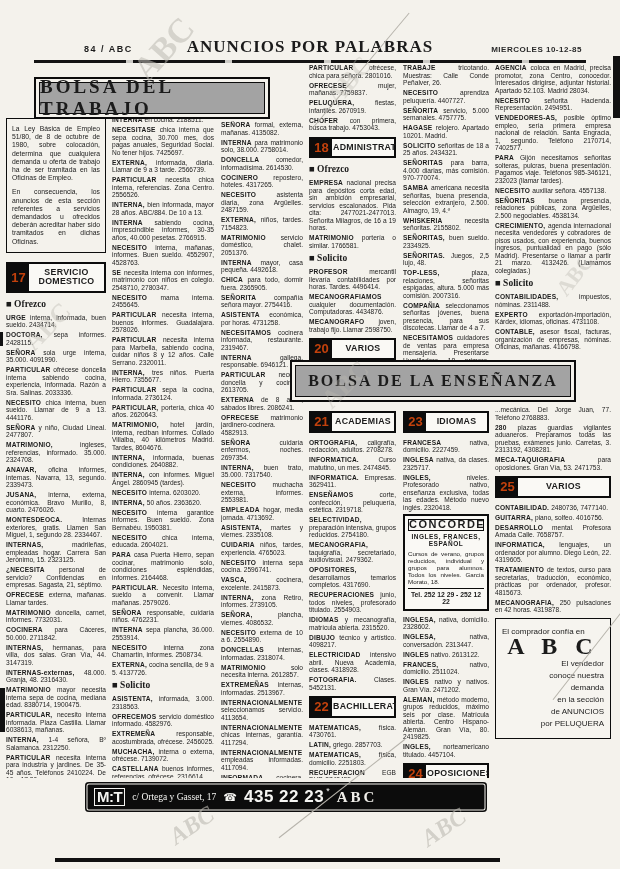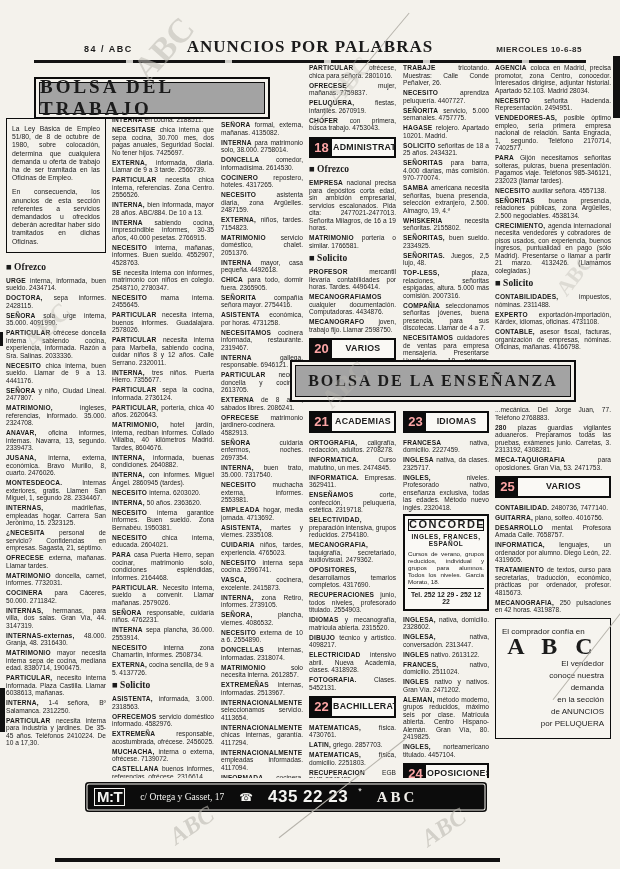--- a/index.html
+++ b/index.html
@@ -32,21 +32,21 @@
   #a5{left:403px;top:64px; width:86px; height:296px;}
   #a6{left:495px;top:64px; width:116px;height:297px;}
   #b4{left:309px;top:406px;width:87px; height:372px;}
   #b5{left:403px;top:406px;width:86px; height:372px;}
   #b6{left:495px;top:406px;width:116px;height:372px;}
   .ad{margin:0 0 2.5px 0;}
   .ad .lead{font-weight:bold;letter-spacing:0.2px;}
   .subhead{font-family:"Liberation Serif",serif;font-weight:bold;font-size:9.5px;line-height:11px;margin:4px 0 4px;}
   
   .secbox{display:flex;align-items:stretch;border:2px solid #0c0c0c;background:#faf9f5;margin:5px 0 6px;}
-  .secnum{background:#0c0c0c;color:#fca5a5;font-weight:bold;font-size:13px;
+  .secnum{background:#0c0c0c;color:#c2410c;font-weight:bold;font-size:13px;
     display:flex;align-items:center;justify-content:center;min-width:17px;padding:2px 2px;}
   .sectitle{flex:1;display:flex;align-items:center;justify-content:center;text-align:center;
     font-weight:bold;font-size:8.8px;line-height:9.5px;letter-spacing:0.3px;padding:4px 1px;}
   
   .notice{border:1.5px solid #0c0c0c;padding:6px 5px;margin:2px 0 9px;}
   .notice-p{margin:0 0 6px;font-size:6.8px;line-height:8.2px;}
   .notice-p:last-child{margin-bottom:0;}
   
   .concorde{border:2px solid #0c0c0c;background:#faf9f5;padding:3px 3px;margin:3px 0 5px;text-align:center;}
   .c-name{font-weight:bold;font-size:11px;letter-spacing:1.5px;border:1px solid #0c0c0c;padding:1px 0;margin-bottom:2px;}
@@ -54,21 +54,21 @@
   .c-body{font-size:6.2px;line-height:7.2px;text-align:justify;margin-bottom:2px;}
   .c-tel{font-weight:bold;font-size:6.8px;border-top:1px solid #0c0c0c;padding-top:2px;}
   
   .promo{border:1.5px solid #0c0c0c;background:#f6f4ef;padding:8px 6px;margin:4px 0;}
   .promo-top{font-size:8px;line-height:10px;text-align:left;margin-bottom:6px;}
   .promo-abc{font-family:"Liberation Serif",serif;font-weight:bold;font-size:24px;letter-spacing:6px;text-align:center;margin-bottom:8px;}
   .promo-line{font-size:8px;line-height:12px;text-align:right;}
   
   #footer-bar{position:absolute;left:85px;top:782px;width:402px;height:30px;z-index:7;
     background:#0c0c0c;border-radius:4px;box-shadow:inset 0 0 0 1.5px #0c0c0c,inset 0 0 0 2.5px #f4f2ec;
-    display:flex;align-items:center;gap:15px;padding:0 9px;box-sizing:border-box;color:#f5f5f2;}
+    display:flex;align-items:center;gap:7px;padding:0 9px;box-sizing:border-box;color:#f5f5f2;}
   .f-logo{font-weight:bold;font-size:15px;letter-spacing:-0.5px;line-height:16px;padding:0 2px;border:1.5px solid #f5f5f2;}
   .f-address{font-family:"Liberation Serif",serif;font-size:9.5px;white-space:nowrap;}
   .f-phone-icon{font-size:11px;line-height:11px;}
   .f-phone{font-weight:bold;font-size:17px;letter-spacing:0.5px;white-space:nowrap;}
   .f-star{font-size:9px;align-self:flex-start;margin:4px 0 0 -5px;}
   .f-esquelas{flex:1;text-align:center;line-height:9px;}
   .f-esq1{font-size:7.5px;font-weight:bold;letter-spacing:1.3px;color:#e9e7e2;}
   .f-esq2{font-size:5.8px;letter-spacing:1.1px;color:#d9d7d2;}
   .f-abc{font-family:"Liberation Serif",serif;font-weight:bold;font-size:15px;letter-spacing:3px;color:#efede8;}
   
@@ -89,30 +89,34 @@
   .scr{position:absolute;height:1px;background:#b6b3ab;z-index:9;pointer-events:none;}
   #scr1{left:286px;top:70px;width:150px;transform:rotate(-50deg);}
   #scr2{left:262px;top:788px;width:160px;transform:rotate(-38deg);}
   #scr3{left:528px;top:648px;width:130px;transform:rotate(-52deg);}
 </style>
 </head>
 <body>
 
 <div class="hdr-pagenum">84 / ABC</div>
 <div class="hdr-title">ANUNCIOS POR PALABRAS</div>
-<div class="hdr-date">MIERCOLES 10-6-85</div>
+<div class="hdr-date">MIERCOLES 10-12-85</div>
 <div class="hdr-rule"></div>
 
 <div class="bigbox" id="trabajo-box">BOLSA DEL TRABAJO</div>
 <div class="bigbox" id="ensenanza-box">BOLSA DE LA ENSEÑANZA</div>
 
 <div class="col" id="c1">
     <div class="notice">
       <p class="notice-p">La Ley Básica de Empleo 51/80, de 8 de octubre de 1980, sobre colocación, determina que cualquiera demanda u oferta de trabajo ha de ser tramitada en las Oficinas de Empleo.</p>
       <p class="notice-p">En consecuencia, los anuncios de esta sección referentes a servicios demandados u ofrecidos deberán acreditar haber sido tramitados en dichas Oficinas.</p>
+    </div>
+    <div class="secbox">
+      <span class="secnum">17</span>
+      <span class="sectitle">SERVICIO DOMESTICO</span>
     </div>
     <div class="subhead">■ Ofrezco</div>
     <p class="ad"><b class="lead">URGE </b>interna, informada, buen sueldo. 2434714.</p>
     <p class="ad"><b class="lead">DOCTORA, </b>sepa informes. 2428115.</p>
     <p class="ad"><b class="lead">SEÑORA </b>sola urge interna, 35.000. 4091990.</p>
     <p class="ad"><b class="lead">PARTICULAR </b>ofrécese doncella interna sabiendo cocina, experiencia, informada. Razón a Sra. Salinas. 2033336.</p>
     <p class="ad"><b class="lead">NECESITO </b>chica interna, buen sueldo. Llamar de 9 a 13. 4441176.</p>
     <p class="ad"><b class="lead">SEÑORA </b>y niño, Ciudad Lineal. 2477807.</p>
     <p class="ad"><b class="lead">MATRIMONIO, </b>ingleses, referencias, informado. 35.000. 2324708.</p>
     <p class="ad"><b class="lead">ANAVAR, </b>oficina informes, internas. Navarra, 13, segundo. 2339473.</p>

